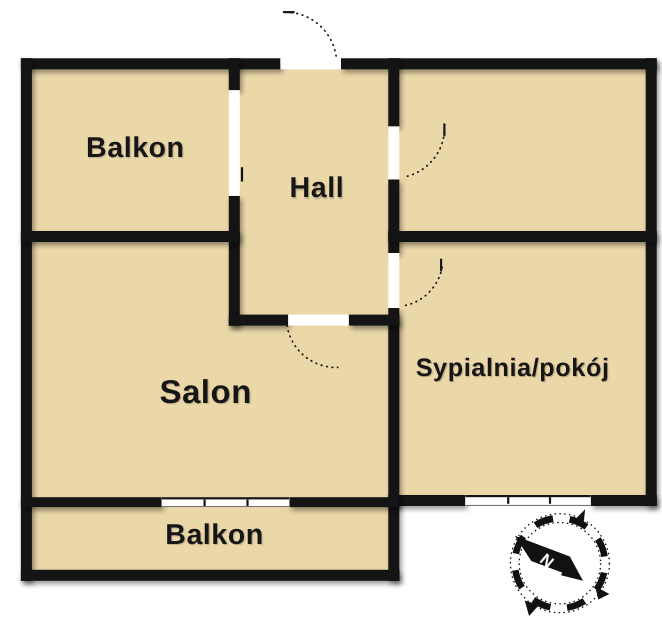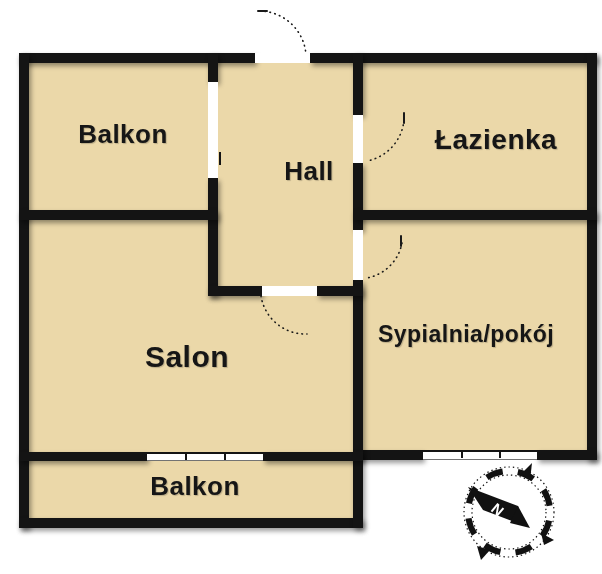--- a/index.html
+++ b/index.html
@@ -64,22 +64,21 @@
   <div class="window" style="left:147px;top:452px;width:116px;height:9px;">
     <div class="wtick" style="left:38px;"></div>
     <div class="wtick" style="left:77px;"></div>
   </div>
   <div class="window" style="left:423px;top:450px;width:114px;height:10px;">
     <div class="wtick" style="left:38px;"></div>
     <div class="wtick" style="left:76px;"></div>
   </div>
 
   <div class="room-label" style="left:123px;top:134px;font-size:26px;">Balkon</div>
-  <div class="room-label" style="left:288px;top:171px;font-size:26px;margin-left:21px;">Hall</div>
-  <div class="room-label" style="left:496px;top:140px;font-size:28px;">Łazienka</div>
+  <div class="room-label" style="left:288px;top:171px;font-size:26px;">Hall</div>
   <div class="room-label" style="left:466px;top:334px;font-size:23px;">Sypialnia/pokój</div>
   <div class="room-label" style="left:187px;top:357px;font-size:30px;">Salon</div>
   <div class="room-label" style="left:195px;top:486px;font-size:26px;">Balkon</div>
 
   <svg class="arcs" width="602" height="574" viewBox="0 0 602 574">
     <g fill="none" stroke="#1a1a1a" stroke-width="1.6" stroke-dasharray="0.6 4.4" stroke-linecap="round">
       <path d="M 260 11 A 47 47 0 0 1 306 55"></path>
       <path d="M 404 120 A 46 46 0 0 1 367 161"></path>
       <path d="M 402 243 A 44 44 0 0 1 367 278"></path>
       <path d="M 261 296 A 45 45 0 0 0 307 334"></path>

